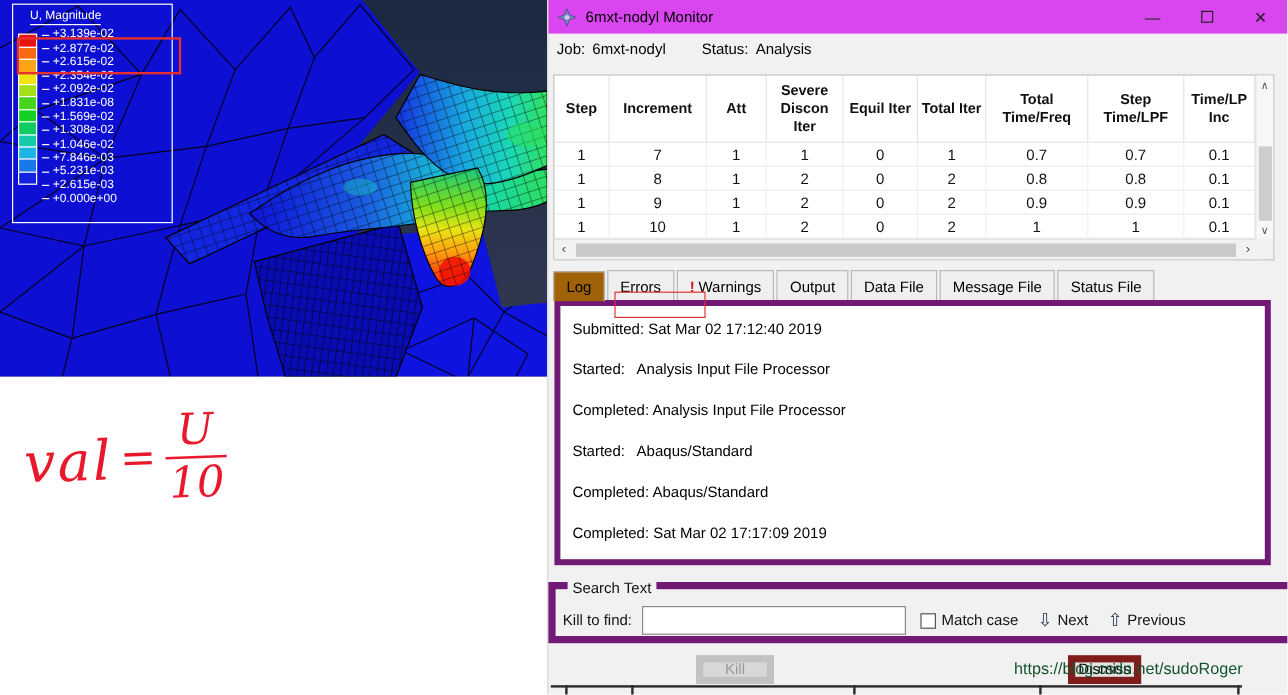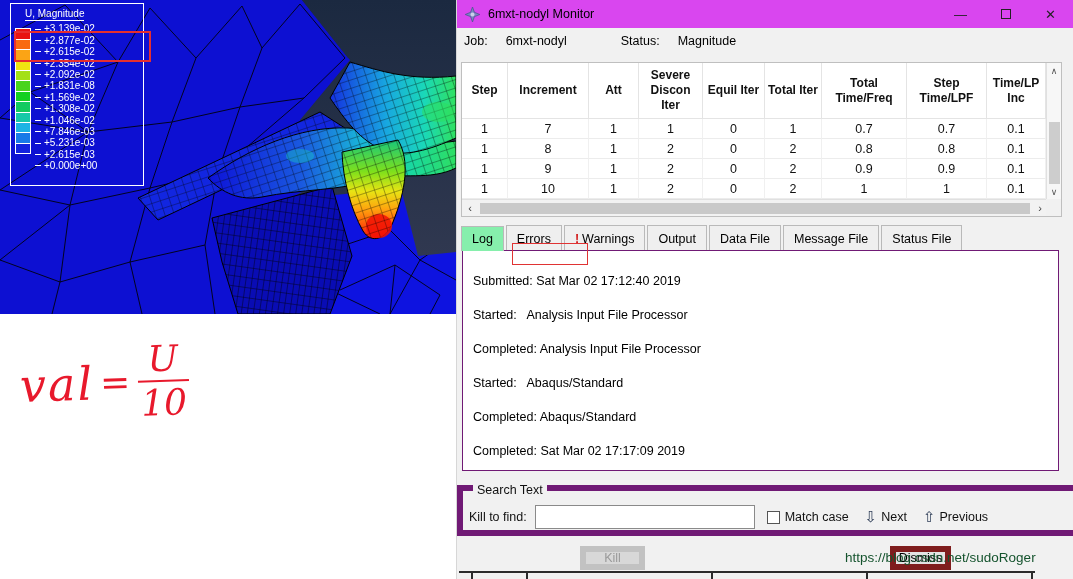--- a/index.html
+++ b/index.html
@@ -37,21 +37,21 @@
           border-left:1px solid #d7d7d7;}
   .titlebar{position:absolute;left:0;top:0;width:100%;height:28px;background:#d946ef;
             display:flex;align-items:center;padding-left:8px;}
   .app-icon{width:15px;height:15px;margin-right:8px;}
   .title-text{font-size:12.5px;color:#000;}
   .win-controls{position:absolute;right:0;top:0;height:28px;display:flex;}
   .win-btn{width:45px;height:28px;display:flex;align-items:center;justify-content:center;
            font-size:13px;color:#222;cursor:pointer;}
   .max-glyph{width:10px;height:10px;border:1px solid #222;display:inline-block;}
 
-  .jobbar{position:absolute;left:7px;top:34px;display:flex;gap:18px;font-size:12.5px;color:#000;}
+  .jobbar{position:absolute;left:7px;top:34px;display:flex;gap:6px;font-size:12.5px;color:#000;}
   .jobbar .gap{width:18px;}
 
   
   .tablewrap{position:absolute;left:4px;top:62px;width:601px;height:155px;background:#fff;
              border:1px solid #bfbfbf;}
   .tgrid{display:grid;grid-template-columns:46px 81px 50px 64px 62px 57px 85px 80px 59px;}
   .thead .tcell{font-weight:bold;height:56px;display:flex;align-items:center;justify-content:center;
                 text-align:center;border-right:1px solid #e4e4e4;border-bottom:1px solid #e4e4e4;
                 padding:0 3px;line-height:1.25;font-size:12px;}
   .tbody .tcell{height:20px;display:flex;align-items:center;justify-content:center;
@@ -65,26 +65,26 @@
   .hscroll{position:absolute;left:0;bottom:0;width:586px;height:17px;background:#f2f2f2;
            border-top:1px solid #e0e0e0;display:flex;align-items:center;}
   .hscroll .sarrow{width:16px;text-align:center;font-size:11px;color:#444;}
   .hthumb{height:11px;background:#c9c9c9;flex:1;margin:0 2px;}
   .scorner{position:absolute;right:0;bottom:0;width:15px;height:17px;background:#f1f1f1;}
 
   
   .tabs{position:absolute;left:4px;top:226px;display:flex;align-items:flex-end;height:25px;}
   .tab{height:26px;padding:0 10px;background:#efefef;border:1px solid #b9b9b9;border-bottom:none;
        margin-right:2px;display:flex;align-items:center;font-size:12.5px;color:#000;cursor:pointer;}
-  .tab.active{height:25px;background:#86efac;position:relative;z-index:2;}
+  .tab.active{height:25px;background:#a16207;position:relative;z-index:2;}
   .tab .warn{color:#d11a1a;font-weight:bold;margin-right:3px;}
 
   
   .logbox{position:absolute;left:5px;top:250px;width:597px;height:221px;background:#fff;
-          border:1px solid #701a75;padding:13px 10px;overflow:hidden;}
+          border:5px solid #701a75;padding:2px 10px;overflow:hidden;}
   .logline{white-space:pre;height:34px;line-height:34px;font-size:12.5px;color:#000;}
 
   
   .searchbox{position:absolute;left:0;top:485px;width:699px;height:51px;
              border:6px solid #701a75;}
   .searchbox .boxlabel{position:absolute;left:10px;top:-8px;background:#f1f1f1;padding:0 4px;
                        font-size:12.5px;}
   .search-row{position:absolute;left:6px;top:14px;display:flex;align-items:center;width:100%;}
   .find-label{font-size:12.5px;}
   .find-input{margin-left:8px;width:220px;height:24px;border:1px solid #8a8a8a;background:#fff;
@@ -297,21 +297,21 @@
           <span>✕</span>
         </div>
       </div>
     </div>
 
     <div class="jobbar">
       <span>Job:</span>
       <span>6mxt-nodyl</span>
       <span class="gap"></span>
       <span>Status:</span>
-      <span>Magnitude</span>
+      <span>Analysis</span>
     </div>
 
     <div class="tablewrap">
       <div class="tgrid thead" id="thead" style="width:586px;">
           <div class="tcell">Step</div>
           <div class="tcell">Increment</div>
           <div class="tcell">Att</div>
           <div class="tcell">Severe Discon Iter</div>
           <div class="tcell">Equil Iter</div>
           <div class="tcell">Total Iter</div>

